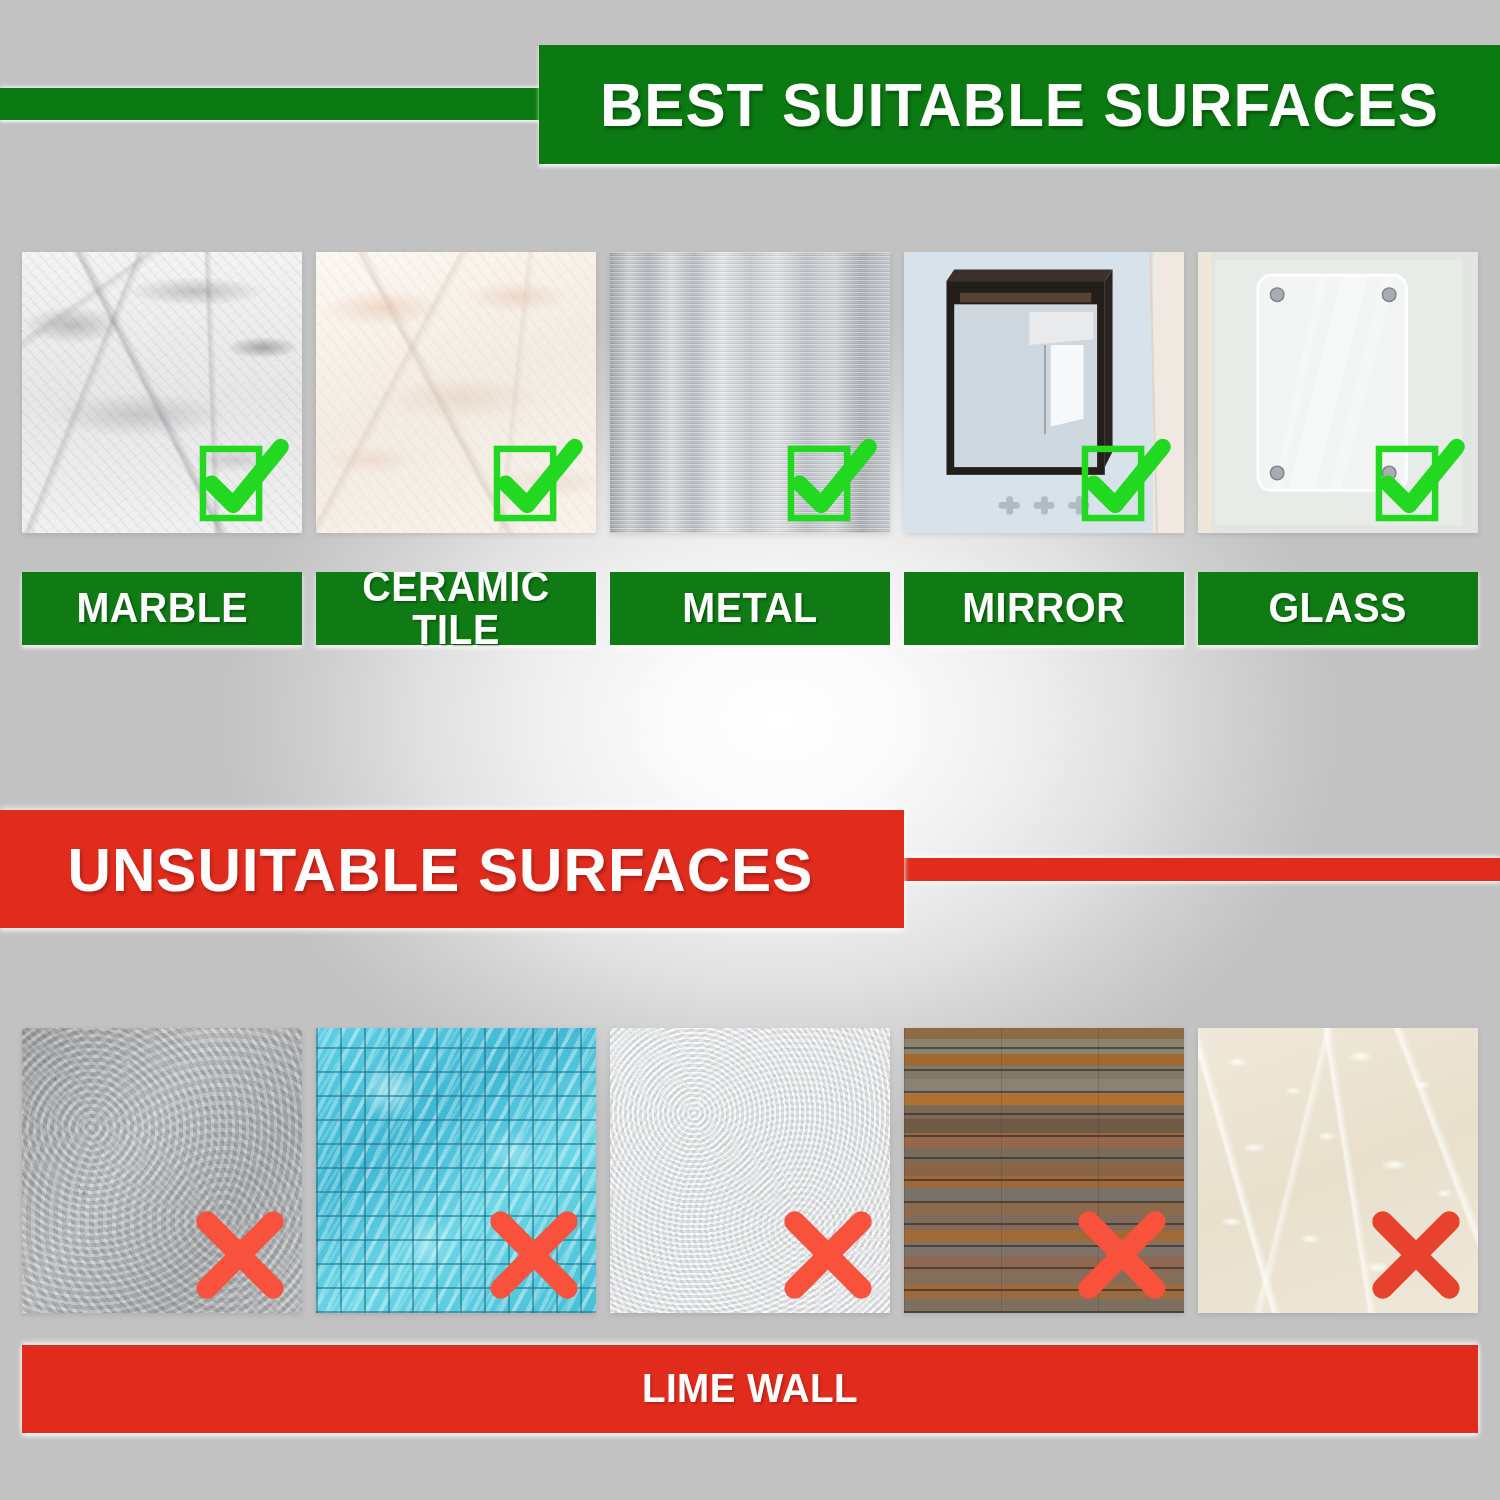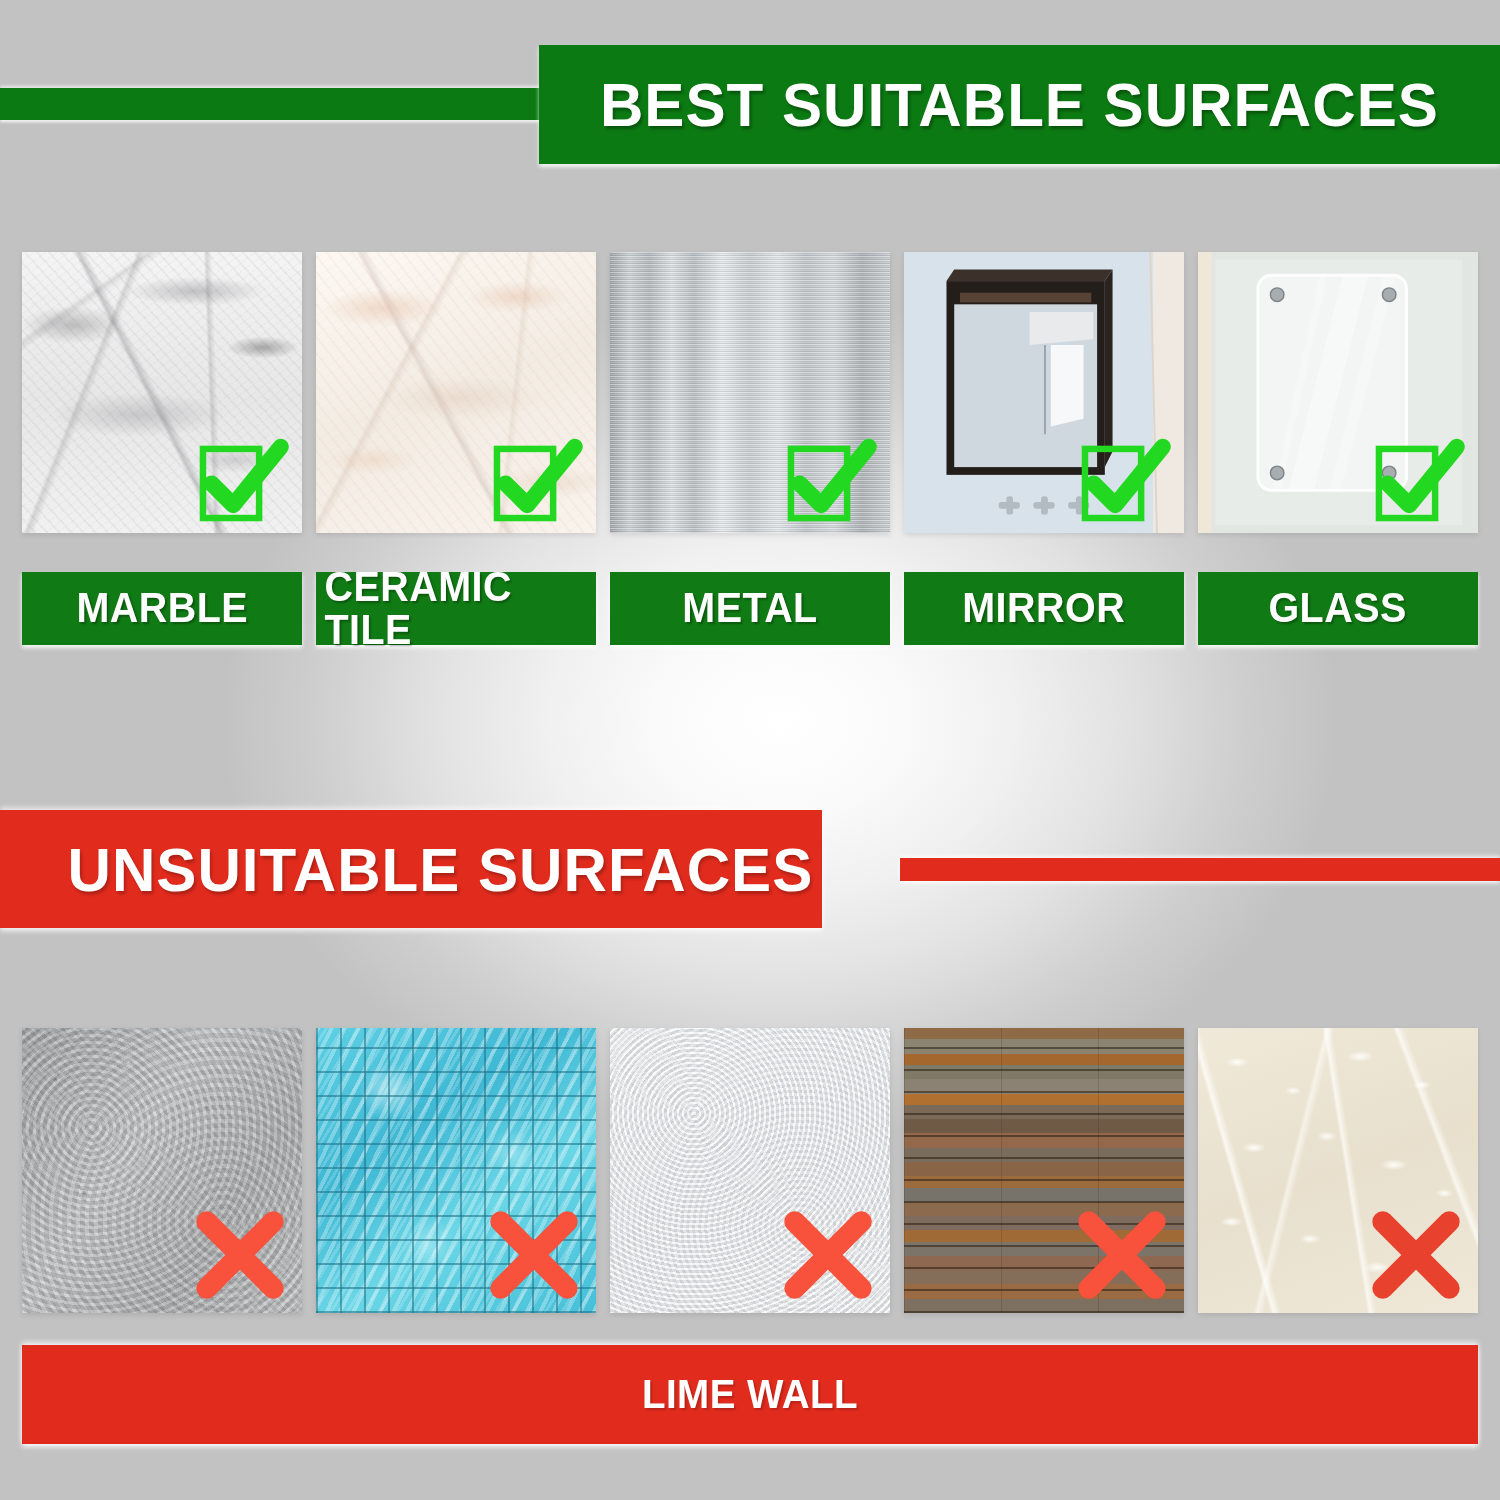--- a/index.html
+++ b/index.html
@@ -61,21 +61,21 @@
     top: 858px;
     width: 600px;
     height: 23px;
     background: #e02b1d;
     box-shadow: 0 2px 4px rgba(255,255,255,0.9), 0 -2px 4px rgba(255,255,255,0.75);
   }
   .banner-block-red {
     position: absolute;
     left: 0px;
     top: 810px;
-    width: 822px;
+    width: 904px;
     height: 118px;
     background: #e02b1d;
     box-shadow: 0 3px 5px rgba(255,255,255,0.8), 0 -3px 5px rgba(255,255,255,0.55);
     display: flex;
     align-items: center;
     padding-left: 56px;
     box-sizing: border-box;
   }
   .banner-block-red .title {
     color: #ffffff;
@@ -108,28 +108,28 @@
 
   
   .label-row {
     position: absolute;
     left: 22px;
     width: 1456px;
     display: flex;
     gap: 14px;
   }
   #labels-suitable   { top: 572px; height: 73px; }
-  #labels-unsuitable { top: 1345px; height: 99px; }
+  #labels-unsuitable { top: 1345px; height: 88px; }
 
   .label-box {
     flex: 1 1 0;
     display: flex;
     align-items: center;
     justify-content: center;
-    text-align: left;
+    text-align: center;
     color: #ffffff;
     font-weight: bold;
     line-height: 1.02;
     letter-spacing: 0.5px;
   }
   .label-green {
     background: #107a14;
     font-size: 42px;
     box-shadow: 0 3px 4px rgba(255,255,255,0.85);
     text-shadow: 2px 2px 2px rgba(0,0,0,0.28);

